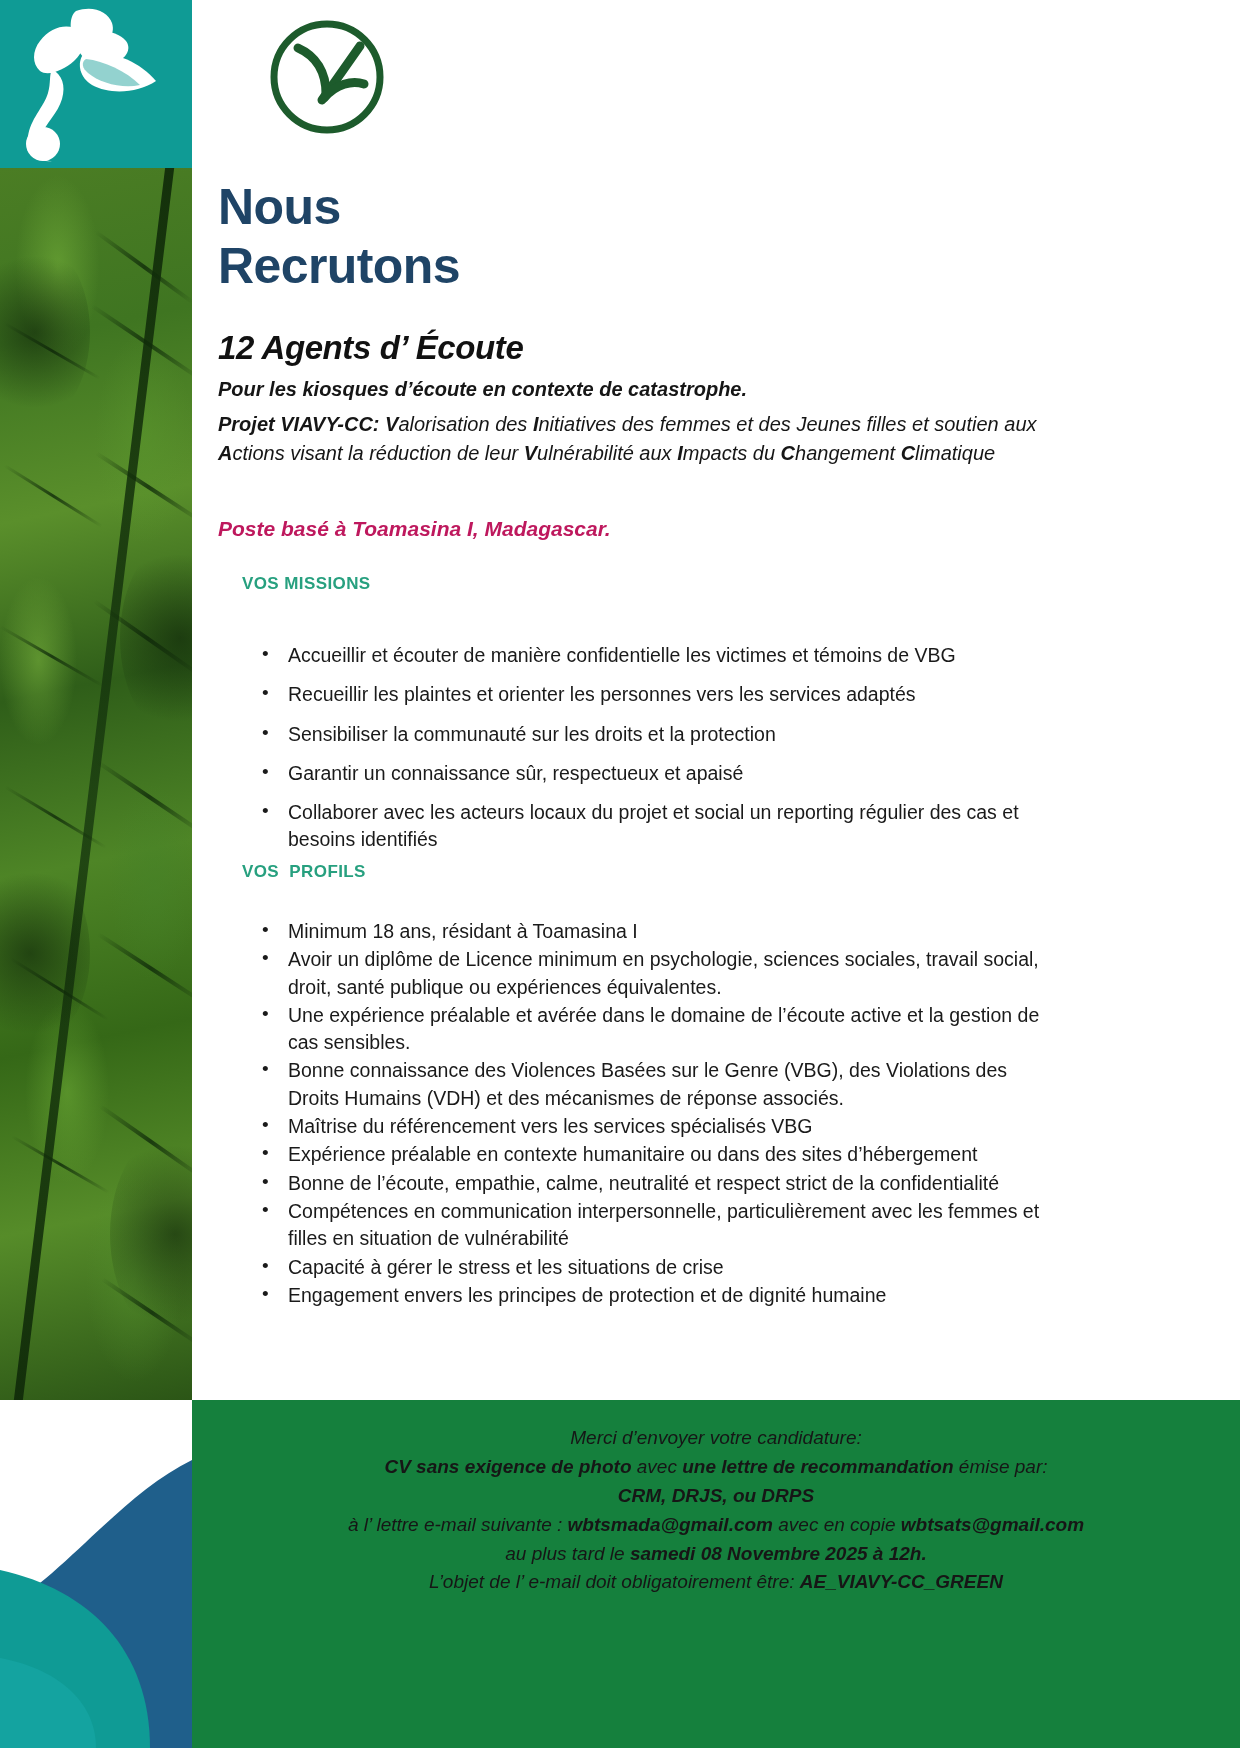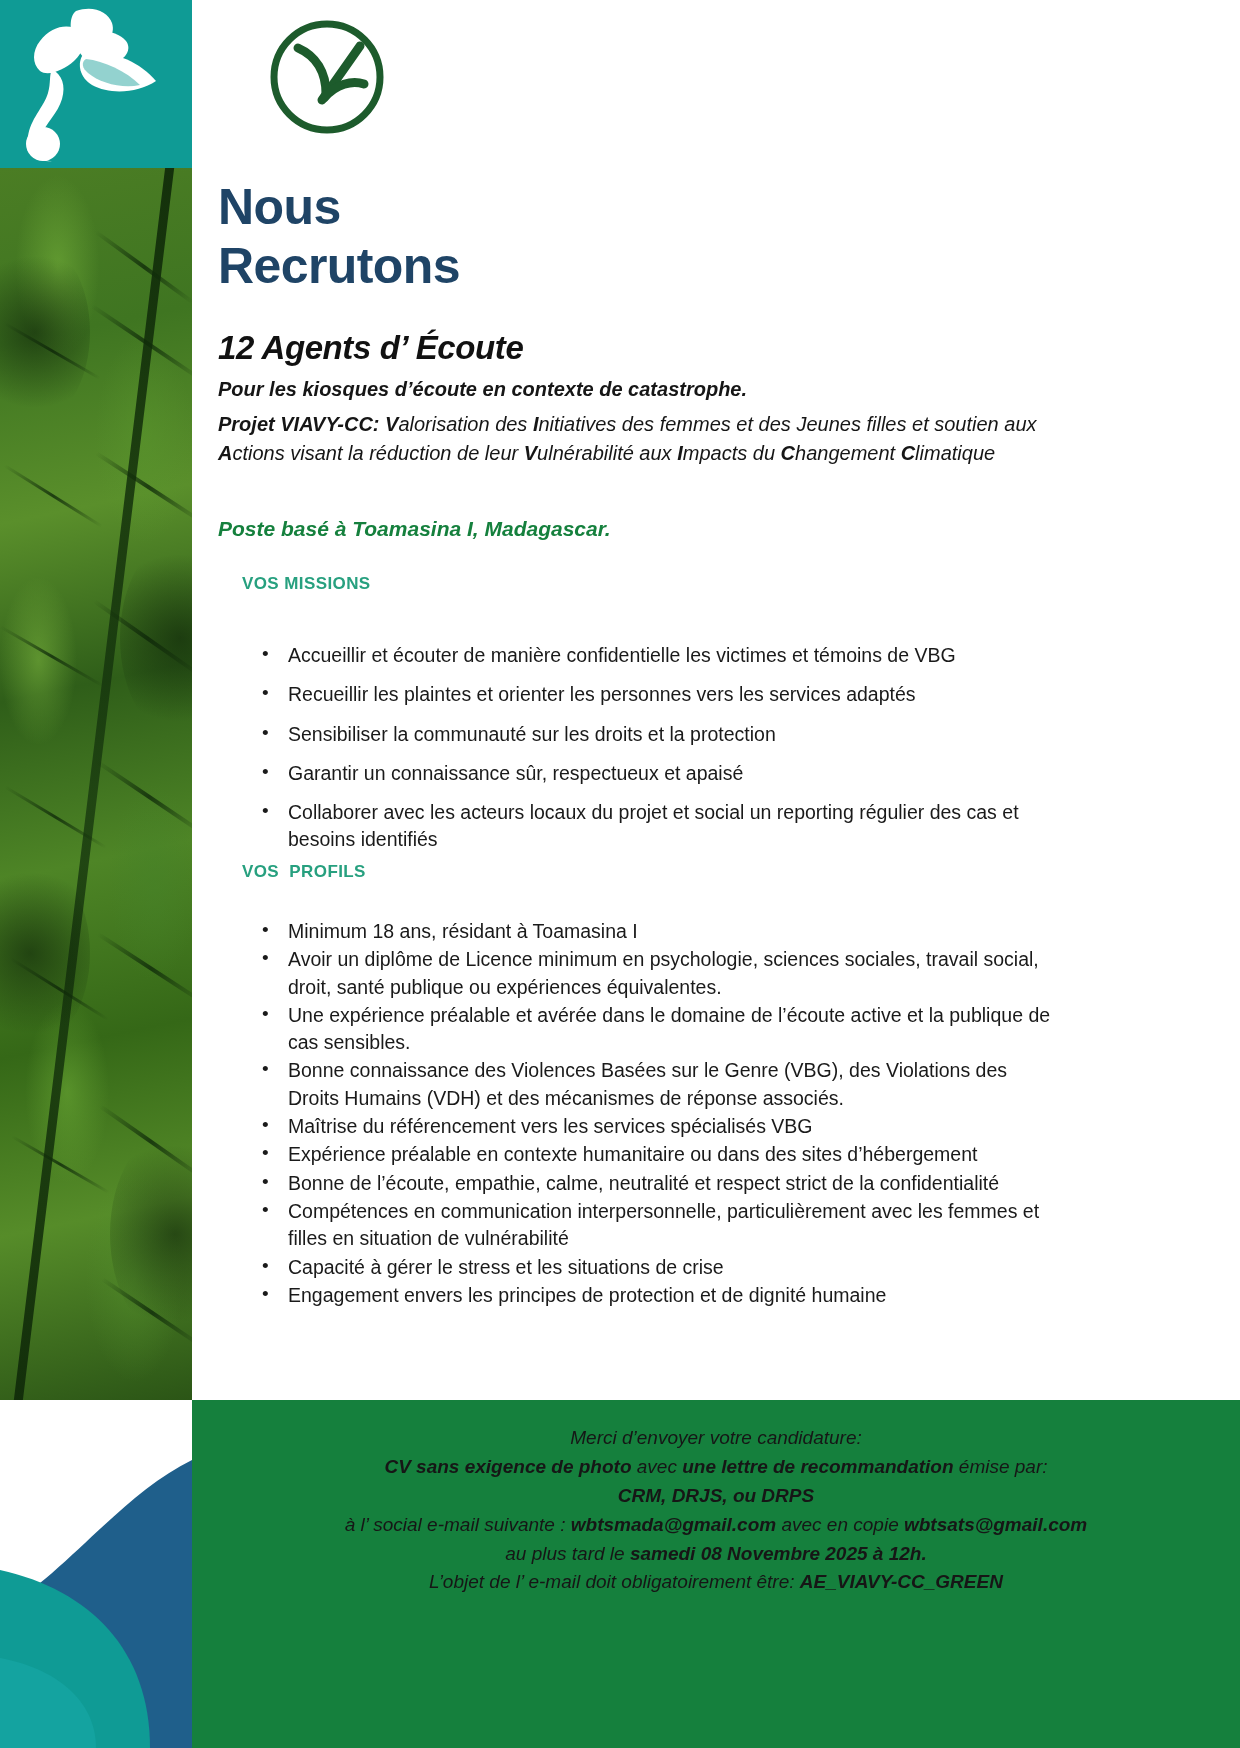--- a/index.html
+++ b/index.html
@@ -117,21 +117,21 @@
   }
   .subline .b { font-weight: 700; }
   .para-project { margin-top: 7px; font-weight: 400; }
 
   .location {
     position: absolute;
     left: 26px; top: 517px;
     font-size: 21px;
     font-weight: 700;
     font-style: italic;
-    color: #15803d;
+    color: #be185d;
   }
 
   .sec-head {
     font-size: 17px;
     font-weight: 700;
     letter-spacing: 0.4px;
     color: #27a07f;
     white-space: pre;
   }
   .sec-missions { position: absolute; left: 50px; top: 574px; }
@@ -264,33 +264,33 @@
         <li>Recueillir les plaintes et orienter les personnes vers les services adaptés</li>
         <li>Sensibiliser la communauté sur les droits et la protection</li>
         <li>Garantir un connaissance sûr, respectueux et apaisé</li>
         <li>Collaborer avec les acteurs locaux du projet et social un reporting régulier des cas et besoins identifiés</li>
       </ul>
 
     <div class="sec-head sec-profils">VOS  PROFILS</div>
     <ul class="bullets profils-list" id="profils-list">
         <li>Minimum 18 ans, résidant à Toamasina I</li>
         <li>Avoir un diplôme de Licence minimum en psychologie, sciences sociales, travail social, droit, santé publique ou expériences équivalentes.</li>
-        <li>Une expérience préalable et avérée dans le domaine de l’écoute active et la publique de cas sensibles.</li>
+        <li>Une expérience préalable et avérée dans le domaine de l’écoute active et la gestion de cas sensibles.</li>
         <li>Bonne connaissance des Violences Basées sur le Genre (VBG), des Violations des Droits Humains (VDH) et des mécanismes de réponse associés.</li>
         <li>Maîtrise du référencement vers les services spécialisés VBG</li>
         <li>Expérience préalable en contexte humanitaire ou dans des sites d’hébergement</li>
         <li>Bonne de l’écoute, empathie, calme, neutralité et respect strict de la confidentialité</li>
         <li>Compétences en communication interpersonnelle, particulièrement avec les femmes et filles en situation de vulnérabilité</li>
         <li>Capacité à gérer le stress et les situations de crise</li>
         <li>Engagement envers les principes de protection et de dignité humaine</li>
       </ul>
   </div>
 
   <div class="footer">
     <p>Merci d’envoyer votre candidature:</p>
     <p id="f-line2"><span class="b">CV sans exigence de photo</span><span> avec </span><span class="b">une lettre de recommandation</span><span> émise par:</span></p>
     <p class="b">CRM, DRJS, ou DRPS</p>
-    <p id="f-line4"><span>à l’ social e-mail suivante : </span><span class="b">wbtsmada@gmail.com</span><span> avec en copie </span><span class="b">wbtsats@gmail.com</span></p>
+    <p id="f-line4"><span>à l’ lettre e-mail suivante : </span><span class="b">wbtsmada@gmail.com</span><span> avec en copie </span><span class="b">wbtsats@gmail.com</span></p>
     <p id="f-line5"><span>au plus tard le </span><span class="b">samedi 08 Novembre 2025 à 12h.</span></p>
     <p id="f-line6"><span>L’objet de l’ e-mail doit obligatoirement être: </span><span class="b">AE_VIAVY-CC_GREEN</span></p>
   </div>
 
 </div>
 
 </body></html>

